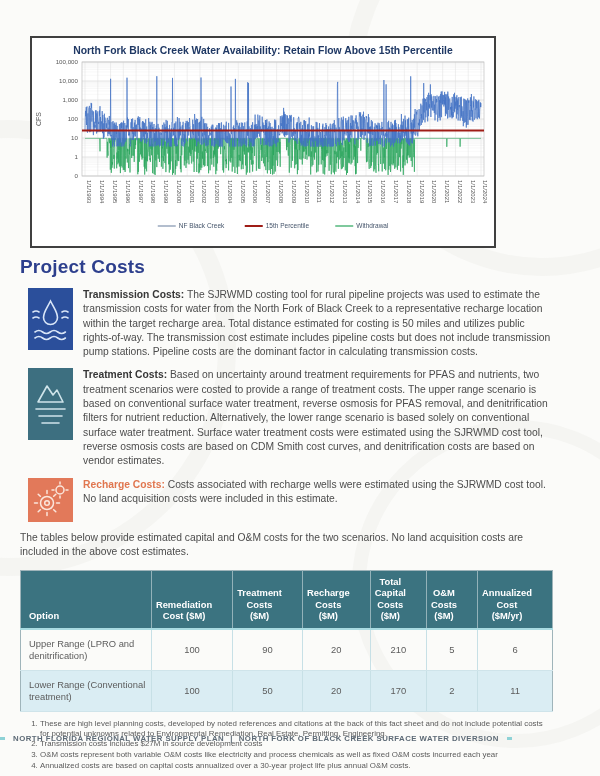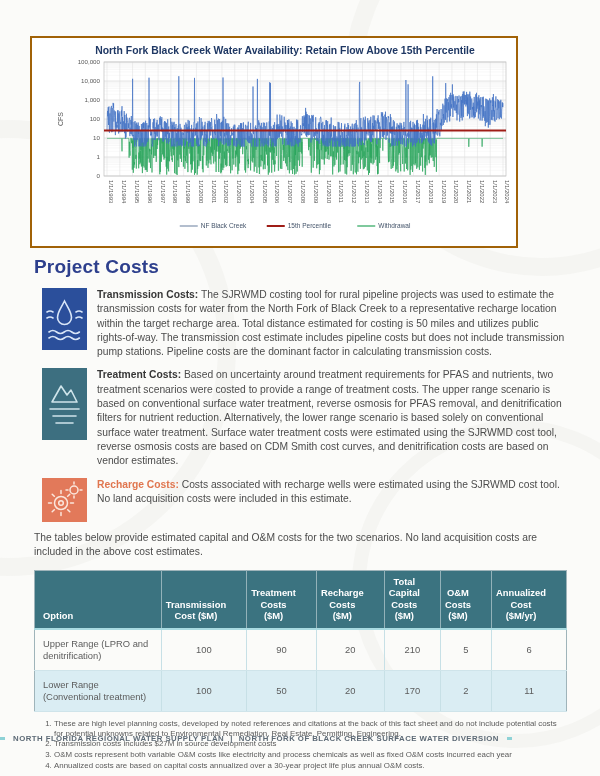--- a/index.html
+++ b/index.html
@@ -10,29 +10,29 @@
     color:#4c4c4c;
   }
   .bg-swirl{position:absolute;border-radius:50%;border:18px solid rgba(175,175,168,0.08);pointer-events:none;}
   .bg-swirl.s1{width:360px;height:360px;right:-140px;top:-120px;}
   .bg-swirl.s2{width:420px;height:420px;left:-220px;top:120px;}
   .bg-swirl.s3{width:300px;height:300px;right:-80px;top:420px;border-width:14px;}
 
   
   .chart-card{
     position:absolute;left:30px;top:36px;width:462px;height:208px;
-    background:#ffffff;border:2px solid #a16207;z-index:2;padding-left:22px;
+    background:#ffffff;border:2px solid #404040;z-index:2;
   }
   .chart-title{
     margin-top:7px;text-align:center;font-weight:bold;font-size:10.4px;color:#1f3864;
   }
   #chart-svg{display:block;margin-top:2px;}
 
   
-  .content{position:absolute;left:34px;top:256px;width:533px;z-index:2;}
+  .content{position:absolute;left:20px;top:256px;width:533px;z-index:2;}
   h1.section-heading{
     margin:0 0 10px 0;font-size:19px;font-weight:bold;color:#2d3f8d;letter-spacing:0.2px;
   }
   .cost-item{display:flex;align-items:flex-start;margin-bottom:9px;padding-left:8px;}
   .cost-icon{width:45px;flex:0 0 45px;margin-right:10px;display:flex;align-items:center;justify-content:center;}
   .cost-icon svg{display:block;}
   .cost-text{font-size:10.3px;line-height:14.3px;color:#4c4c4c;margin:0;}
   .cost-label{font-weight:bold;color:#373737;}
   .cost-label.orange{color:#e0764f;}
   .intro-text{font-size:10.3px;line-height:14.6px;color:#4c4c4c;margin:4px 0 10px 0;}
@@ -276,21 +276,21 @@
     </div>
     <p class="cost-text"><span class="cost-label orange">Recharge Costs:</span> <span>Costs associated with recharge wells were estimated using the SJRWMD cost tool. No land acquisition costs were included in this estimate.</span></p>
   </div>
 
   <p class="intro-text">The tables below provide estimated capital and O&amp;M costs for the two scenarios. No land acquisition costs are included in the above cost estimates.</p>
 
   <table class="cost-table">
     <thead>
         <tr>
           <th class="col-option">Option</th>
-          <th>Transmission Cost ($M)</th>
+          <th>Remediation Cost ($M)</th>
           <th>Treatment Costs ($M)</th>
           <th>Recharge Costs ($M)</th>
           <th>Total Capital Costs ($M)</th>
           <th>O&amp;M Costs ($M)</th>
           <th>Annualized Cost ($M/yr)</th>
         </tr>
       </thead>
     <tbody>
         <tr>
           <td class="col-option">Upper Range (LPRO and denitrification)</td>

